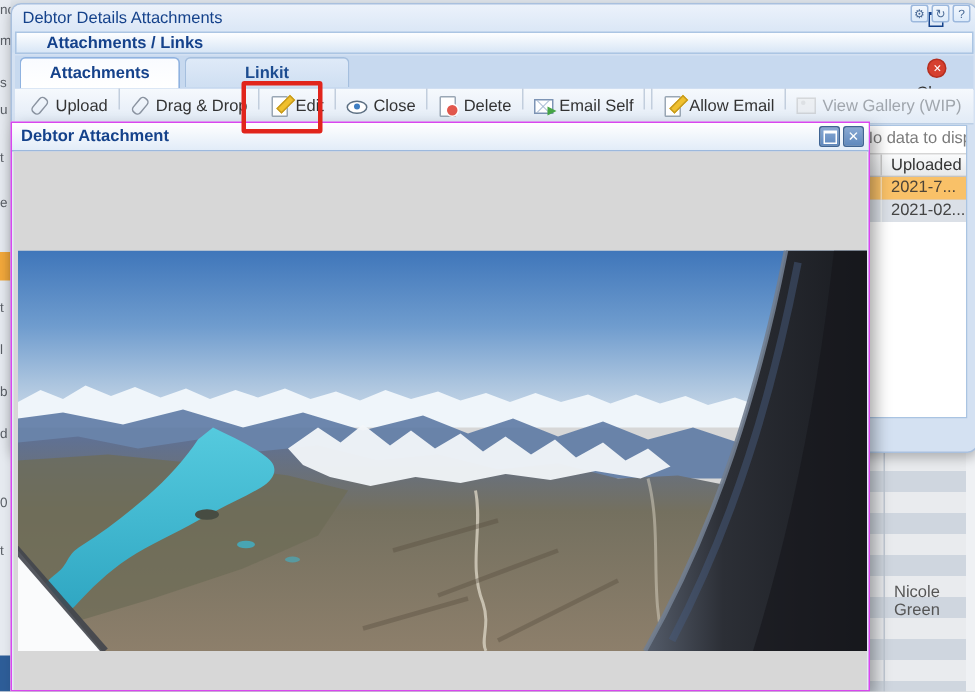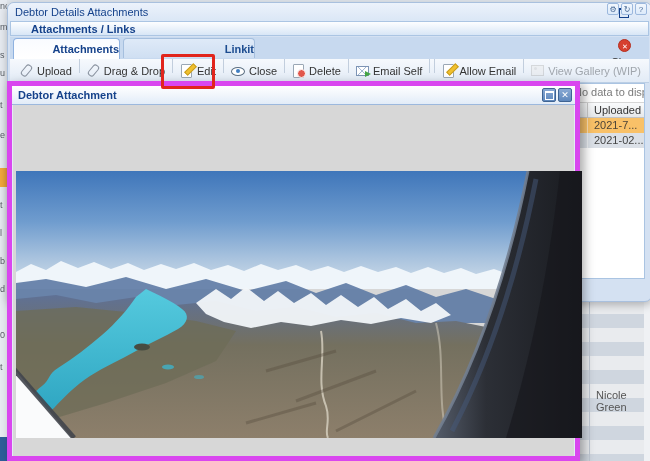--- a/index.html
+++ b/index.html
@@ -26,24 +26,24 @@
   .wctl.close{font-weight:bold;font-size:11px;}
 
   #panel-header{left:2px;top:18px;right:2px;height:15px;line-height:14px;padding-left:20px;
     font-weight:bold;color:#15428b;background:linear-gradient(#fdfeff,#d8e6f6);
     border:1px solid #abc5e3;box-sizing:border-box;}
   #panel-tools{right:4px;top:0px;display:flex;gap:2px;}
   .ptool{width:12px;height:12px;background:linear-gradient(#f2f7fd,#dceafa);border:1px solid #9cb8dd;
     border-radius:2px;text-align:center;line-height:11px;font-size:8px;color:#4a6a96;box-sizing:border-box;}
 
   #tabstrip{left:2px;top:34px;right:2px;height:22px;background:#c7d9ef;border-bottom:1px solid #8fb2e0;}
-  .tab{position:absolute;top:1px;height:20px;line-height:20px;text-align:right;font-weight:bold;
+  .tab{position:absolute;top:1px;height:20px;line-height:20px;text-align:center;font-weight:bold;
     color:#15428b;border:1px solid #8fb2e0;border-bottom:none;border-radius:4px 4px 0 0;box-sizing:border-box;}
   #tab-attachments{left:3px;width:107px;background:linear-gradient(#f9fbff,#ffffff);height:21px;}
-  #tab-linkit{left:113px;width:132px;background:linear-gradient(#dfeaf8,#cfdff2);color:#1c4c90;border-color:#a5bfde;}
+  #tab-linkit{left:113px;width:110px;background:linear-gradient(#dfeaf8,#cfdff2);color:#1c4c90;border-color:#a5bfde;}
   #close-btn{right:6px;top:2px;height:18px;display:flex;align-items:center;gap:4px;padding:0 4px;color:#333;flex-direction:column;}
   .red-circle{width:13px;height:13px;border-radius:50%;background:#d6402f;border:1px solid #b52f20;
     color:#fff;font-size:7px;font-weight:bold;text-align:center;line-height:13px;box-sizing:border-box;}
 
   #toolbar{left:2px;top:56px;right:2px;height:24px;background:linear-gradient(#f6f9fd,#e2ebf6);
     border-bottom:1px solid #bccfe5;display:flex;padding-left:5px;box-sizing:border-box;}
   .tbtn{display:flex;align-items:center;gap:4px;padding:2px 5px;color:#333;white-space:nowrap;}
   .tsep{width:1px;height:14px;background:#c2cedd;margin:0 2px;}
   .tbtn.disabled{color:#a0a6ad;}
   .tbtn.disabled .ic{opacity:.45;filter:grayscale(1);}
@@ -91,21 +91,21 @@
   .grow .rowsep{position:absolute;left:575px;top:0;width:1px;height:100%;background:rgba(255,255,255,.5);}
 
   
   #bg-rows{left:7px;top:300px;width:643px;height:161px;z-index:1;
     background:repeating-linear-gradient(180deg,#e9ebee 0 14px,#cfd6df 14px 28px);}
   #bg-vline{position:absolute;left:582px;top:0;width:1px;height:100%;background:#c0c8d3;}
   #bg-cell{position:absolute;left:589px;top:89px;color:#555;}
   #bg-rightcol{position:absolute;left:637px;top:0;width:6px;height:100%;background:#eff1f4;}
 
   
-  #modal{left:7px;top:81px;width:573px;height:380px;background:#e4ebf5;border:5px solid #d946ef;
+  #modal{left:7px;top:81px;width:573px;height:380px;background:#e4ebf5;border:1px solid #d946ef;
     box-shadow:4px 4px 10px rgba(0,0,0,.35);z-index:30;box-sizing:border-box;}
   #modal-titlebar{left:0;top:0;right:0;height:19px;line-height:19px;padding-left:6px;
     font-weight:bold;color:#15428b;background:linear-gradient(#ffffff,#e2ecf8);
     border-bottom:1px solid #9cb8dd;box-sizing:border-box;}
   #modal-ctls{right:3px;top:2px;display:flex;gap:2px;}
   .mctl{width:14px;height:14px;background:linear-gradient(#89a9d3,#5f88bd);border:1px solid #3f6493;
     border-radius:2px;color:#fff;text-align:center;line-height:13px;font-size:9px;font-weight:bold;box-sizing:border-box;}
   .mctl .boxglyph{display:inline-block;width:7px;height:6px;border:1px solid #fff;border-top:2px solid #fff;margin-top:2px;}
   #modal-body{left:1px;top:19px;right:1px;bottom:0;background:#d7d7d7;}
   #photo{position:absolute;left:3px;top:66px;width:566px;height:267px;display:block;}

